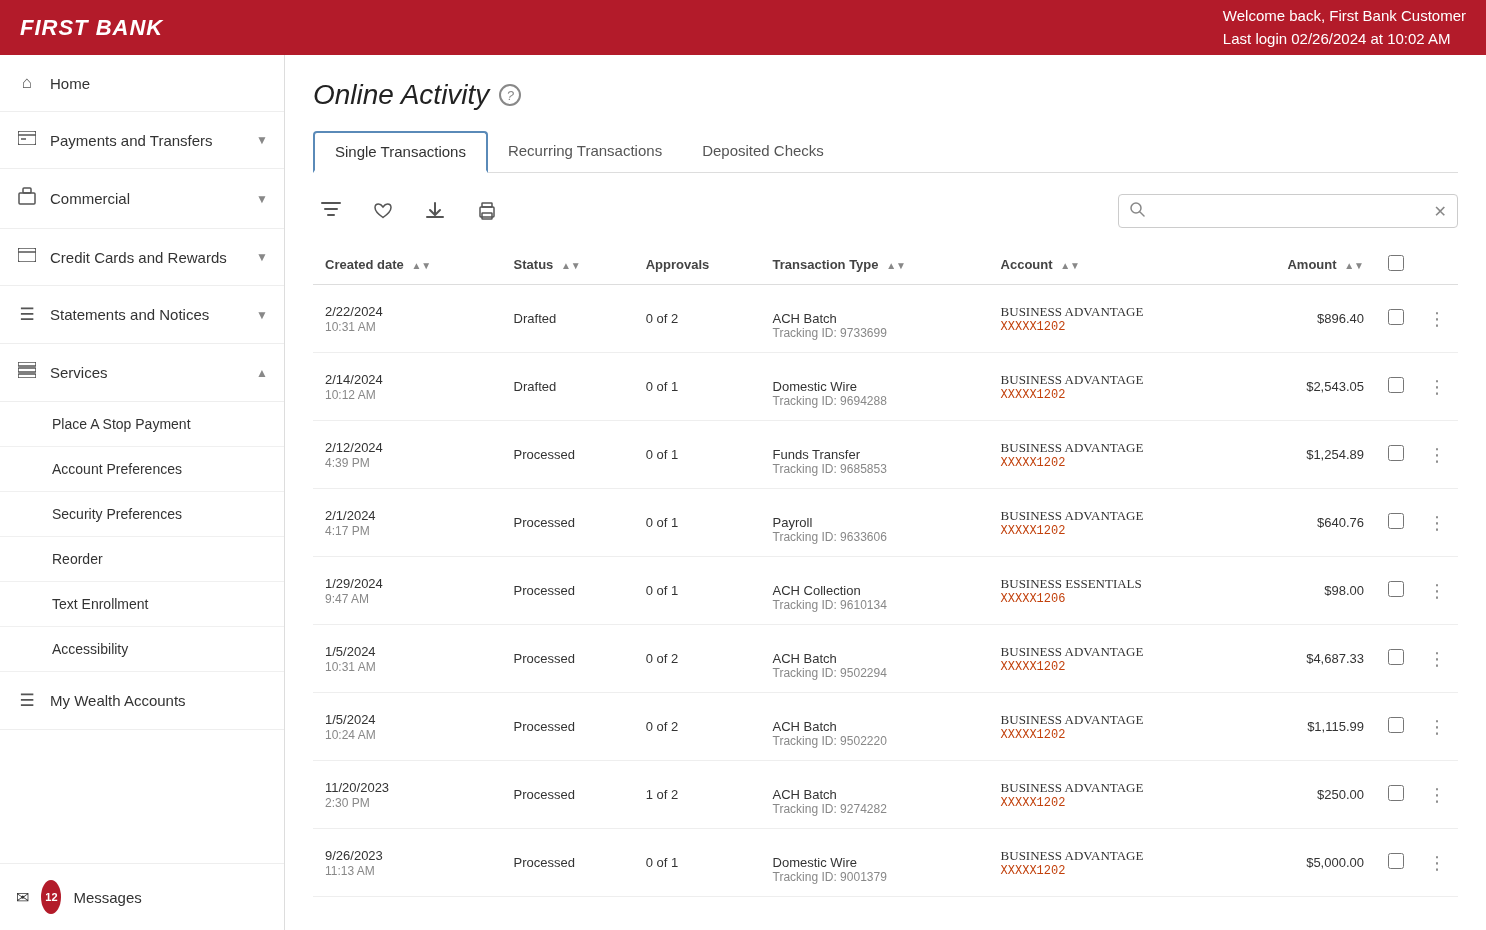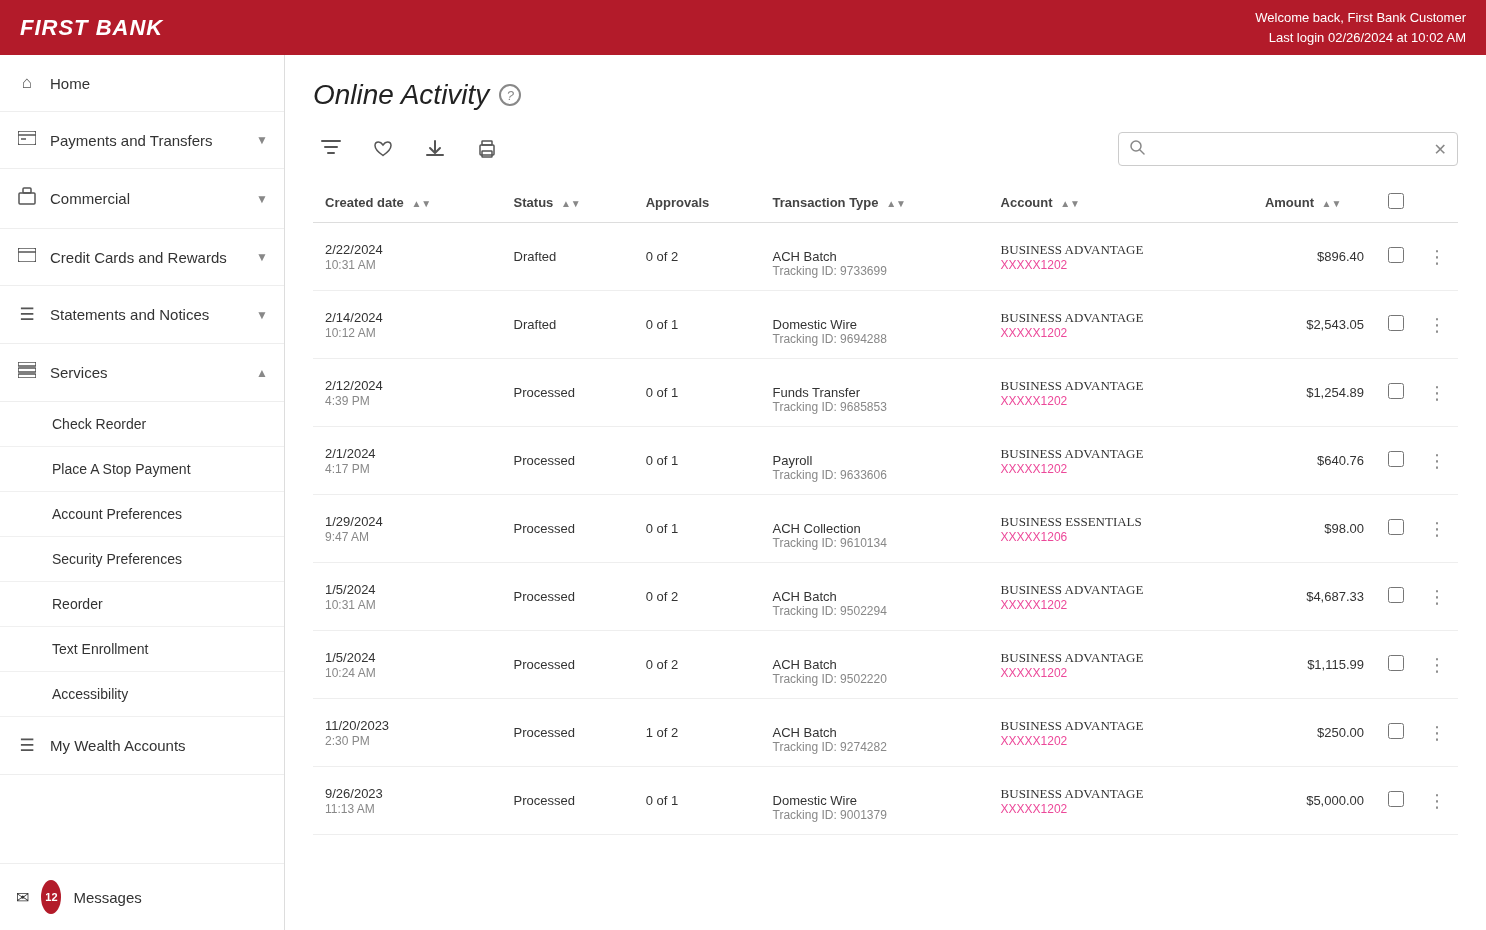--- a/index.html
+++ b/index.html
@@ -16,21 +16,21 @@
       height: 55px;
       flex-shrink: 0;
     }
     .header-logo {
       font-size: 22px;
       font-weight: 900;
       letter-spacing: 1px;
       color: white;
       font-style: italic;
     }
-    .header-welcome { text-align: right; font-size: 13px; line-height: 1.5; }
+    .header-welcome { font-size: 15px; line-height: 1.5; }
 
     
     .layout { display: flex; flex: 1; overflow: hidden; }
 
     
     .sidebar {
       width: 285px;
       background: white;
       border-right: 1px solid #ddd;
       display: flex;
@@ -207,21 +207,21 @@
       font-size: 13px;
       color: #333;
       vertical-align: middle;
     }
     .date-cell { white-space: nowrap; }
     .date-cell .date { font-weight: 500; display: block; }
     .date-cell .time { color: #888; font-size: 12px; }
     .tx-cell .tx-name { font-weight: 400; margin-top: 14px; }
     .tx-cell .tx-id { font-size: 12px; color: #888; }
     .acct-cell .acct-name { font-weight: 500; font-family: Liberation Serif, serif; }
-    .acct-cell .acct-num { font-size: 12px; color: #ec4899; }
+    .acct-cell .acct-num { font-size: 12px; color: #c2410c; font-family: Liberation Mono, monospace; }
     .amount-cell { text-align: right; font-weight: 500; white-space: nowrap; }
     .checkbox-col { width: 30px; text-align: center; }
     .action-col { width: 30px; text-align: center; }
     .row-menu {
       cursor: pointer;
       font-size: 18px;
       color: #888;
       display: flex;
       align-items: center;
       justify-content: center;
@@ -303,23 +303,20 @@
           <rect x="0" y="0" width="18" height="4" rx="1" stroke="#555" stroke-width="1.5" fill="none"></rect>
           <rect x="0" y="6" width="18" height="4" rx="1" stroke="#555" stroke-width="1.5" fill="none"></rect>
           <rect x="0" y="12" width="18" height="4" rx="1" stroke="#555" stroke-width="1.5" fill="none"></rect>
         </svg>
       </span>
       <span class="label">Services</span>
       <span class="chevron">▲</span>
     </div>
 
     <div class="sidebar-subitem">
-      <span>Check Reorder</span>
-    </div>
-    <div class="sidebar-subitem">
       <span>Place A Stop Payment</span>
     </div>
     <div class="sidebar-subitem">
       <span>Account Preferences</span>
     </div>
     <div class="sidebar-subitem">
       <span>Security Preferences</span>
     </div>
     <div class="sidebar-subitem">
       <span>Reorder</span>
@@ -343,20 +340,25 @@
     </div>
   </nav>
 
   <main class="main">
 
     <div class="page-title">
       <h1>Online Activity</h1>
       <div class="help-icon">?</div>
     </div>
 
+    <div class="tabs">
+      <button class="tab active">Single Transactions</button>
+      <button class="tab">Recurring Transactions</button>
+      <button class="tab">Deposited Checks</button>
+    </div>
 
     <div class="toolbar">
       <div class="toolbar-left">
         <div class="toolbar-icon" title="Filter">
           <svg width="20" height="18" viewBox="0 0 20 18" fill="none">
             <path d="M1 1h18M4 7h12M7 13h6" stroke="#555" stroke-width="2" stroke-linecap="round"></path>
           </svg>
         </div>
         <div class="toolbar-icon" title="Favorites">
           <svg width="20" height="18" viewBox="0 0 20 18" fill="none">
@@ -404,21 +406,21 @@
             <span>Approvals</span>
           </th>
           <th>
             <span>Transaction Type</span>
             <span class="sort-arrows">▲▼</span>
           </th>
           <th>
             <span>Account</span>
             <span class="sort-arrows">▲▼</span>
           </th>
-          <th style="text-align:center;">
+          <th style="text-align:right;">
             <span>Amount</span>
             <span class="sort-arrows">▲▼</span>
           </th>
           <th class="checkbox-col">
             <input type="checkbox" class="header-checkbox" style="">
           </th>
           <th class="action-col"></th>
         </tr>
       </thead>
       <tbody id="table-body">

